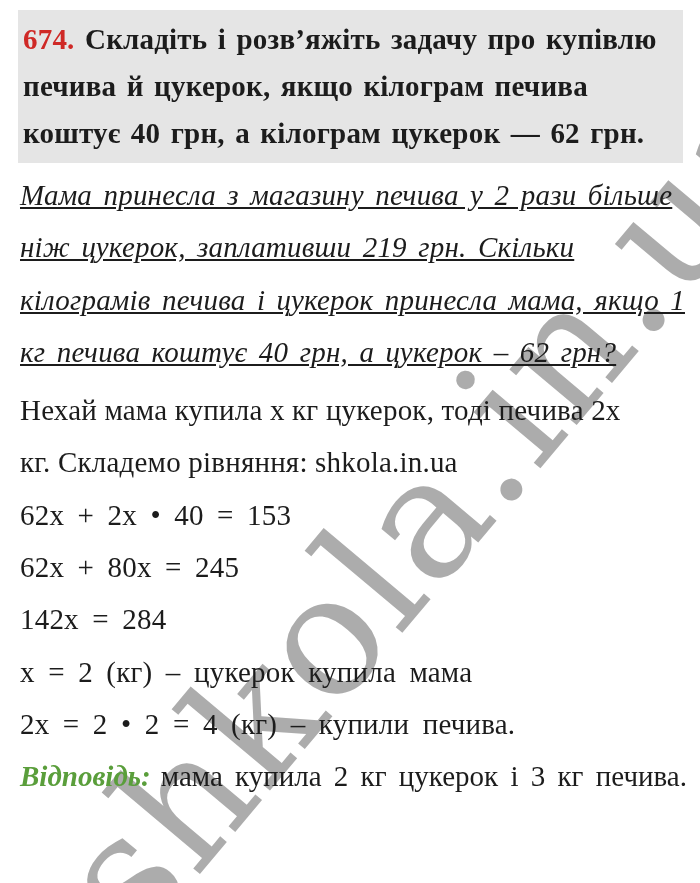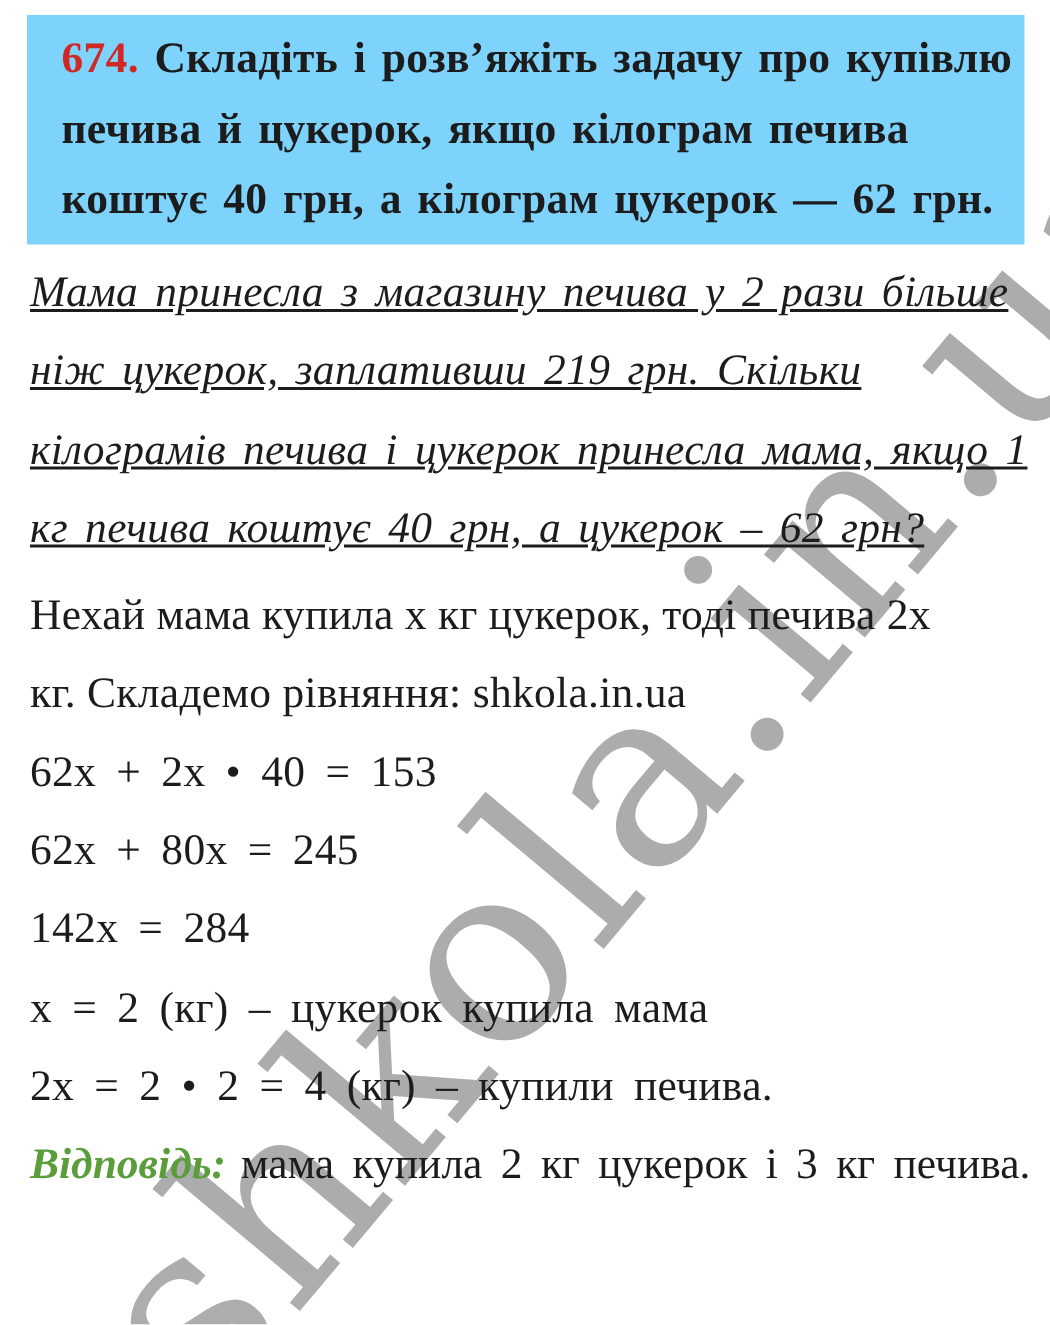--- a/index.html
+++ b/index.html
@@ -35,22 +35,22 @@
     user-select: none;
   }
   #content {
     position: relative;
     z-index: 1;
   }
   
   .header-box {
     margin: 10px 17px 0 18px;
     width: 665px;
-    background: #7dd3fc;
-    padding: 6px 0 6px 23px;
+    background: #e5e5e5;
+    padding: 6px 0 6px 5px;
     box-sizing: border-box;
   }
   .header-line {
     font-weight: bold;
     font-size: 29px;
     line-height: 47px;
     white-space: nowrap;
     word-spacing: 3px;
     letter-spacing: 0.2px;
   }

